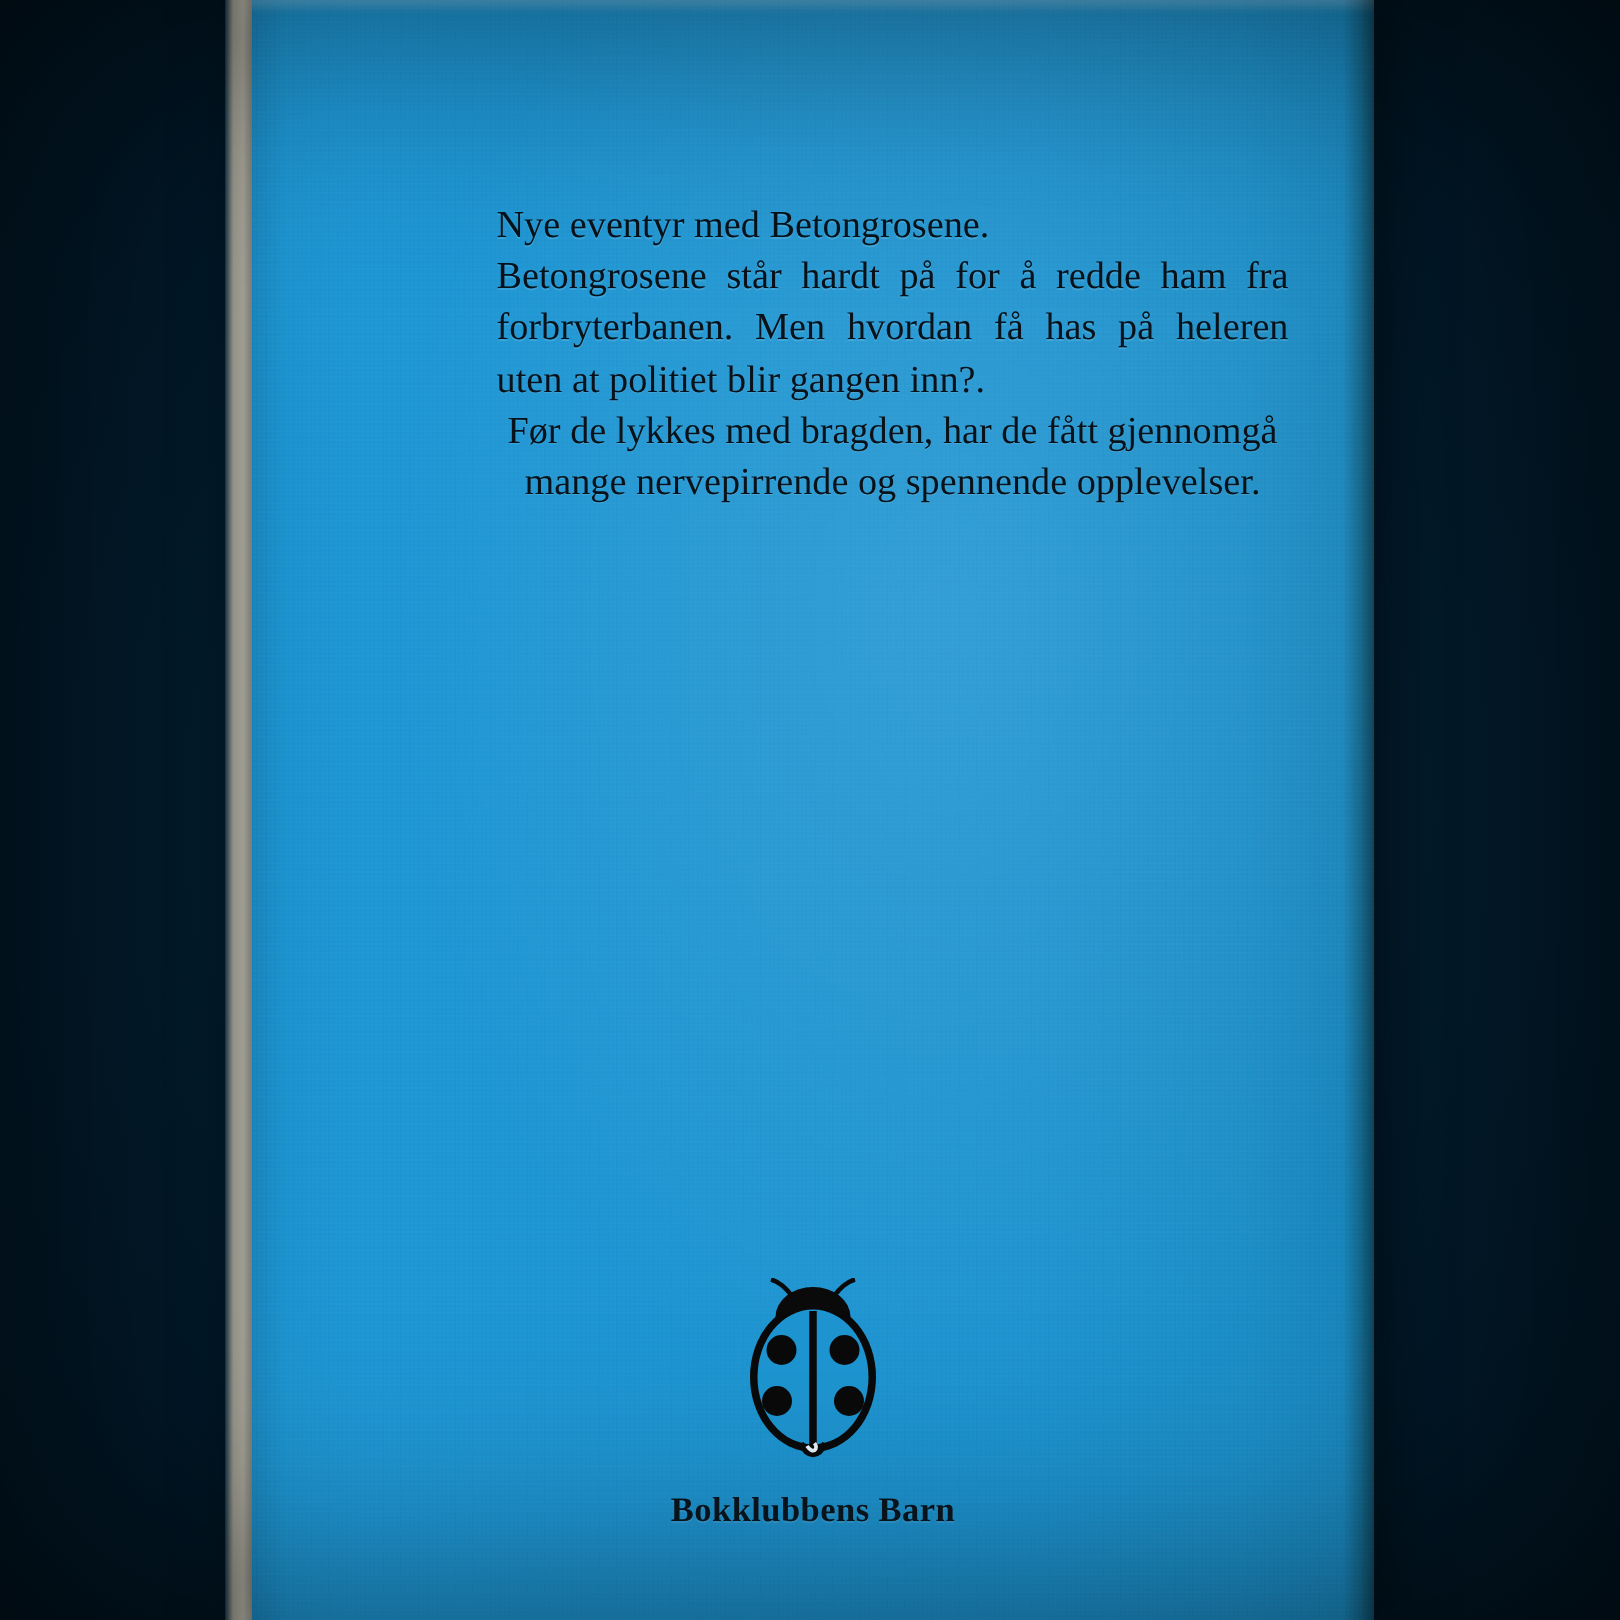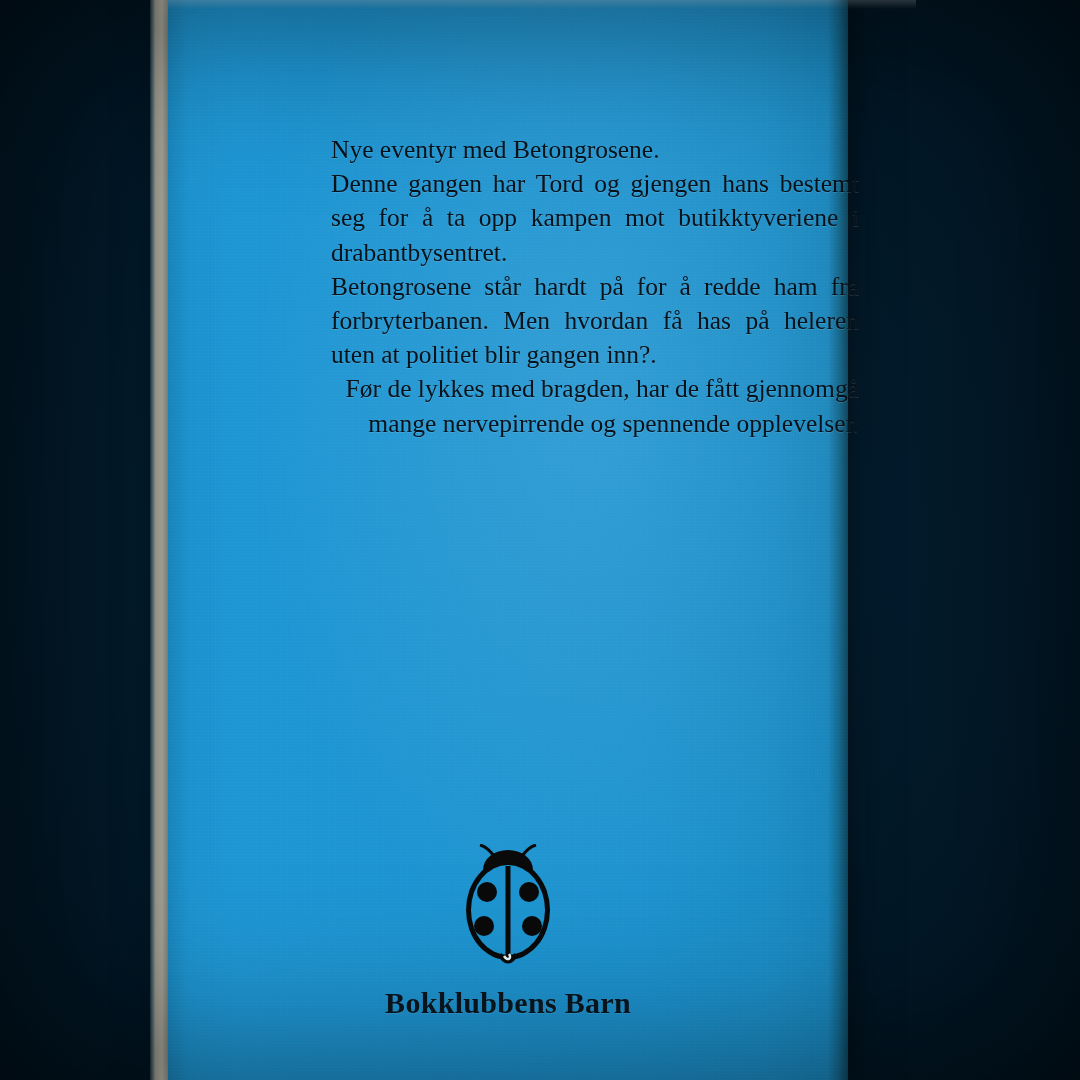--- a/index.html
+++ b/index.html
@@ -30,21 +30,21 @@
     height: 1080px;
     background: linear-gradient(to right, #1a3a4d 0%, #b9b6a8 25%, #d8d4c4 55%, #9aa099 100%);
     opacity: 0.95;
   }
 
   
   .cover {
     position: absolute;
     left: 168px;
     top: 0px;
-    width: 680px;
+    width: 748px;
     height: 1080px;
     background:
       linear-gradient(to right,
         #1a86bd 0%,
         #1e94cf 3%,
         #1f97d4 10%,
         #1e95d1 45%,
         #1d93cf 70%,
         #1c8ec7 88%,
         #1a86bc 97%,
@@ -101,21 +101,21 @@
     font-size: 25.5px;
     line-height: 34.2px;
     text-align: justify;
     text-shadow: 0 1px 0 rgba(255,255,255,0.12);
   }
   .blurb p {
     margin: 0;
     text-align: justify;
   }
   .blurb p:last-child {
-    text-align: right;
+    text-align: center;
   }
 
   
   .publisher {
     position: absolute;
     left: 0;
     right: 0;
     bottom: 60px;
     text-align: center;
   }
@@ -123,21 +123,21 @@
   .ladybug {
     width: 104px;
     height: 126px;
     display: block;
     margin: 0 auto 16px auto;
   }
 
   .publisher-name {
     font-family: "Liberation Serif", serif;
     font-weight: bold;
-    font-size: 30px;
+    font-size: 23px;
     letter-spacing: 0.3px;
     color: #0a1620;
     text-shadow: 0 1px 0 rgba(255,255,255,0.10);
   }
 
   
   .vignette {
     position: absolute;
     inset: 0;
     pointer-events: none;
@@ -152,21 +152,20 @@
   <div class="page-edge"></div>
 
   <div class="cover">
     <div class="cover-texture"></div>
     <div class="cover-sheen"></div>
     <div class="top-trim"></div>
     <div class="spine-edge"></div>
 
     <div class="blurb">
       <p>Nye eventyr med Betongrosene.</p>
-      <p>Denne gangen har Tord og gjengen hans bestemt seg for å ta opp kampen mot butikktyveriene i drabantbysentret.</p>
       <p>Betongrosene står hardt på for å redde ham fra forbryterbanen. Men hvordan få has på heleren uten at politiet blir gangen inn?.</p>
       <p>Før de lykkes med bragden, har de fått gjennomgå mange nervepirrende og spennende opplevelser.</p>
     </div>
 
     <div class="publisher">
       <svg class="ladybug" viewBox="0 0 104 126" aria-hidden="true">
 
         <ellipse cx="52" cy="26" rx="25" ry="20" fill="#0a0a0a"></ellipse>
 
         <path d="M38 12 C 32 4, 28 2, 24 1" stroke="#0a0a0a" stroke-width="3" fill="none"></path>

